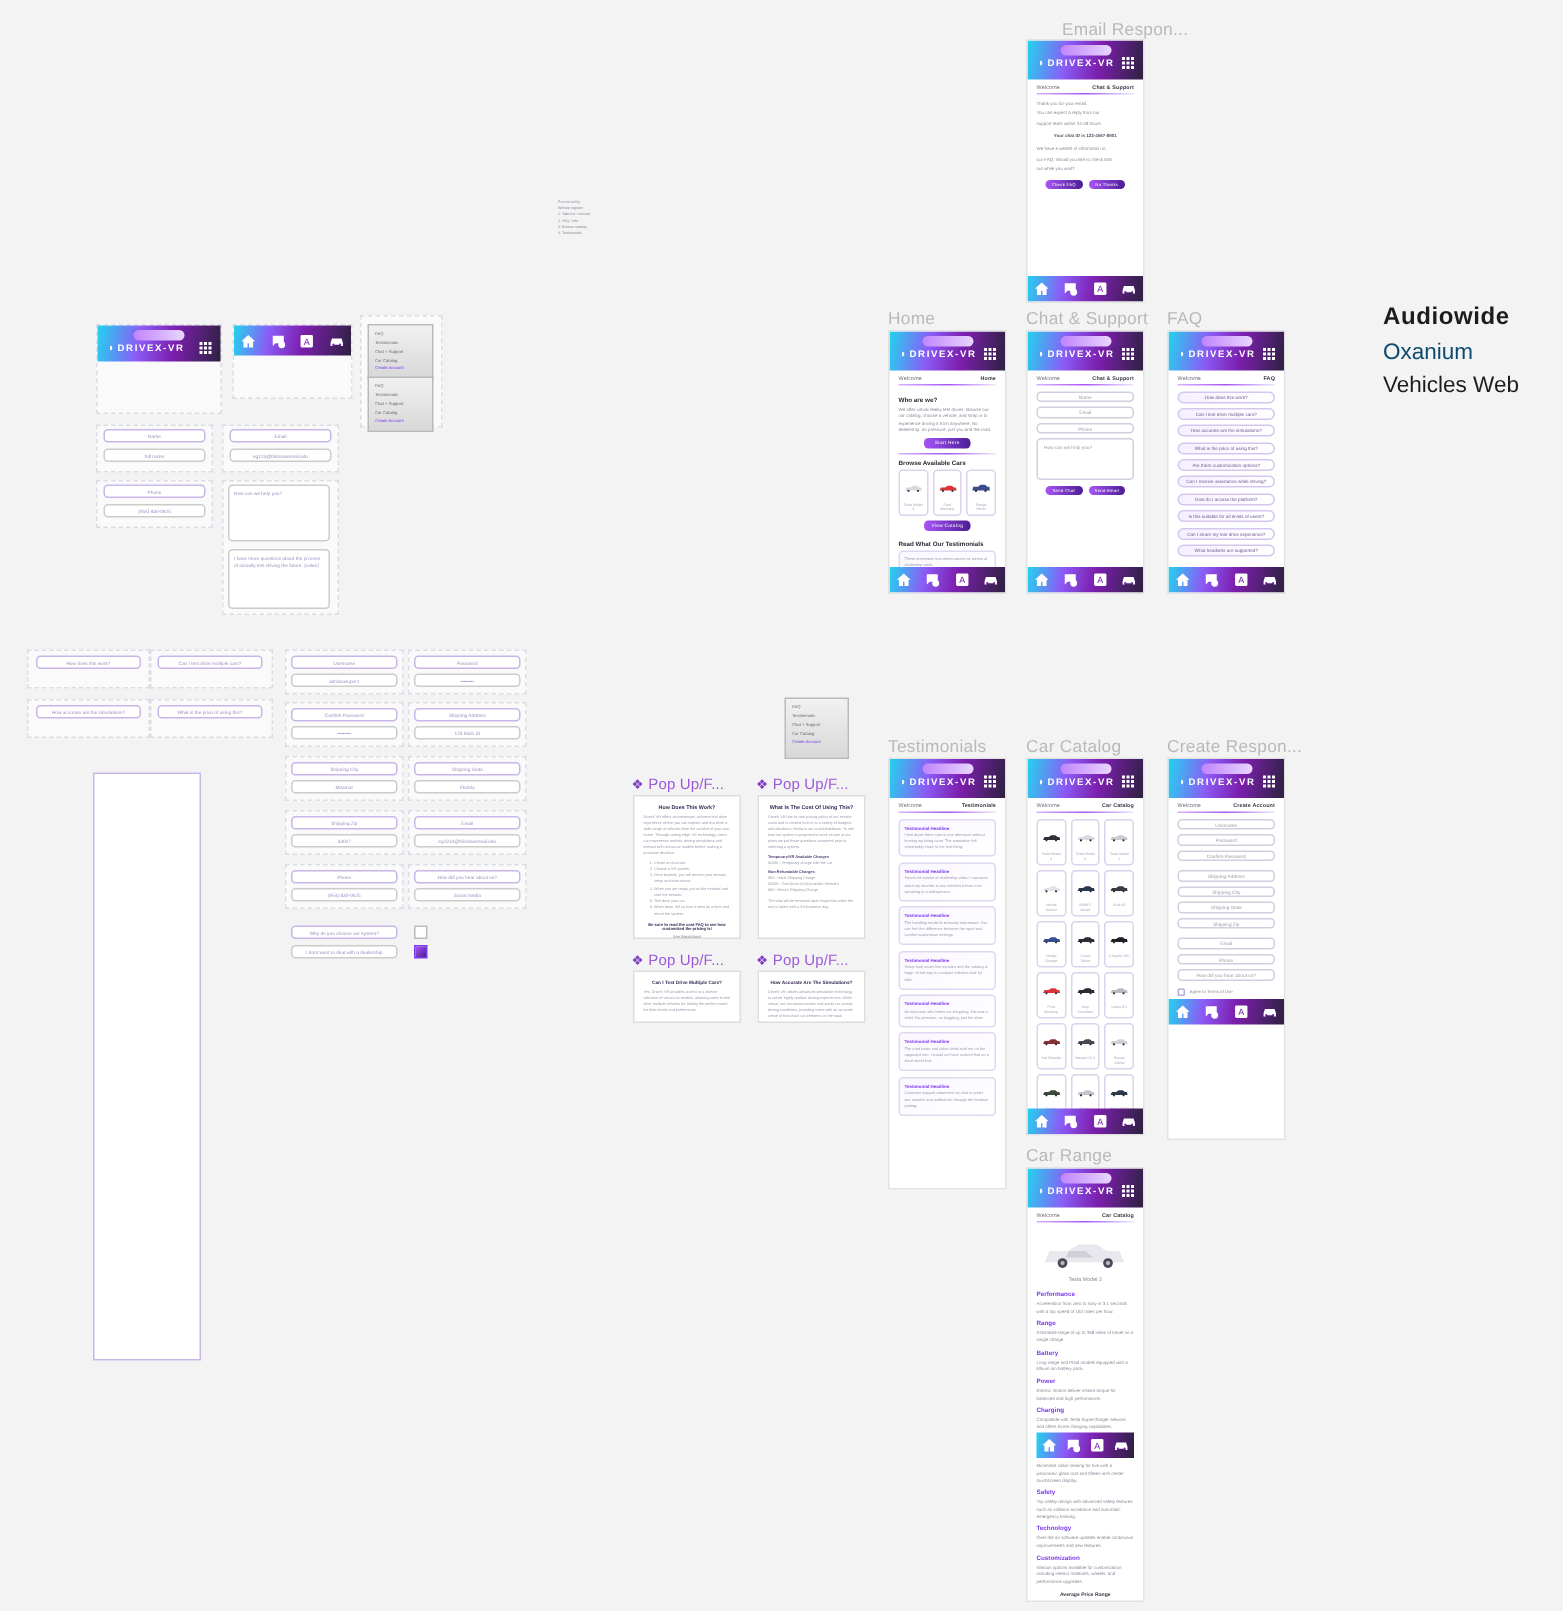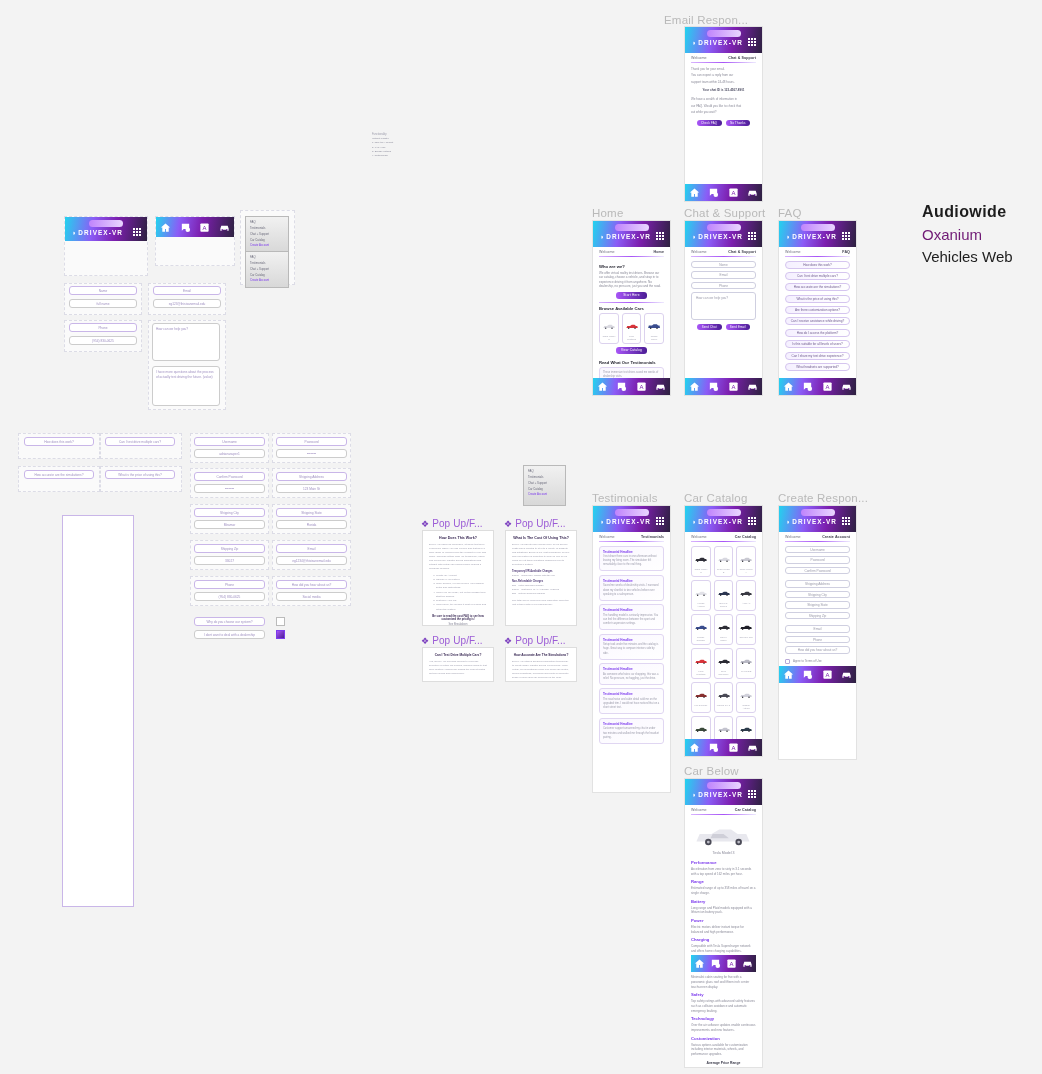--- a/index.html
+++ b/index.html
@@ -135,21 +135,21 @@
     border:.5px solid #b9b9b9; padding:3px 4px;
   }
   .menu .mi{ display:block; font-size:2.8px; color:#6b6b7b; line-height:2.1; }
   .menu .mi.act{ color:#7c3aed; }
   .tiny-list{ position:absolute; }
   .tiny-list .tl-h{ display:block; font-size:2.6px; color:#9a9aaa; margin-bottom:1px;}
   .tiny-list .tl-i{ display:block; font-size:2.4px; color:#8a8a9a; line-height:1.8;}
 
   .fonts{ position:absolute; }
   .fonts .f1{ display:block; font-size:16px; font-weight:700; color:#1d1d1d; letter-spacing:.4px; }
-  .fonts .f2{ display:block; font-size:15px; color:#701a75; margin-top:5px;}
+  .fonts .f2{ display:block; font-size:15px; color:#0c4a6e; margin-top:5px;}
   .fonts .f3{ display:block; font-size:15px; color:#1d1d1d; margin-top:5px;}
 
   .chk{ width:5px; height:5px; border:.5px solid #b9a8d8; border-radius:1px; background:#fff; display:inline-block; vertical-align:middle;}
   .chkrow{ display:flex; align-items:center; gap:3px; margin-bottom:3px; }
   .chkrow span{ font-size:2.9px; color:#8a8a9a; }
 </style>
 </head>
 <body>
 
 <div class="canvas">
@@ -286,21 +286,21 @@
   <div class="wf-field" style="left:194px; top:630px; width:71px; height:9px;">I dont want to deal with a dealership</div>
   <div style="position:absolute; left:276px; top:617px; width:9px; height:9px; border:.5px solid #bbb; background:#fff;"></div>
   <div style="position:absolute; left:276px; top:630px; width:9px; height:9px; border:.5px solid #7c3aed; background:linear-gradient(135deg,#a855f7,#4c1d95);"></div>
 
   <div class="fonts" style="left:922px; top:203px;">
     <span class="f1">Audiowide</span>
     <span class="f2">Oxanium</span>
     <span class="f3">Vehicles Web</span>
   </div>
 
-  <span class="frame-title" style="left:664px; top:14px;text-align:right;">Email Respon...</span>
+  <span class="frame-title" style="left:708px; top:14px;text-align:right;">Email Respon...</span>
   <div class="phone" style="left:684px; top:26px; width:79px; height:176px;">
     <div class="hdr">
       <div class="notch"></div>
       <div class="brand"><span class="swirl">◗</span><span>DRIVEX-VR</span></div>
       <div class="grid">
           <i></i>
           <i></i>
           <i></i>
           <i></i>
           <i></i>
@@ -838,21 +838,21 @@
           <text x="12" y="17" font-size="13" text-anchor="middle" fill="#7c1fae" font-family="Liberation Sans">A</text>
         </svg>
       <svg class="nico" viewBox="0 0 24 24">
           <path fill="#fff" d="M3 14l2-6h14l2 6v5h-3v-2H6v2H3z"></path>
           <circle cx="7" cy="17" r="1.6" fill="#7c1fae"></circle>
           <circle cx="17" cy="17" r="1.6" fill="#7c1fae"></circle>
         </svg>
     </div>
   </div>
 
-  <span class="frame-title" style="left:684px; top:765px;">Car Below</span>
+  <span class="frame-title" style="left:684px; top:765px;">Car Range</span>
   <div class="phone" style="left:684px; top:778px; width:79px; height:290px;">
     <div class="hdr">
       <div class="notch"></div>
       <div class="brand"><span class="swirl">◗</span><span>DRIVEX-VR</span></div>
       <div class="grid">
           <i></i>
           <i></i>
           <i></i>
           <i></i>
           <i></i>

